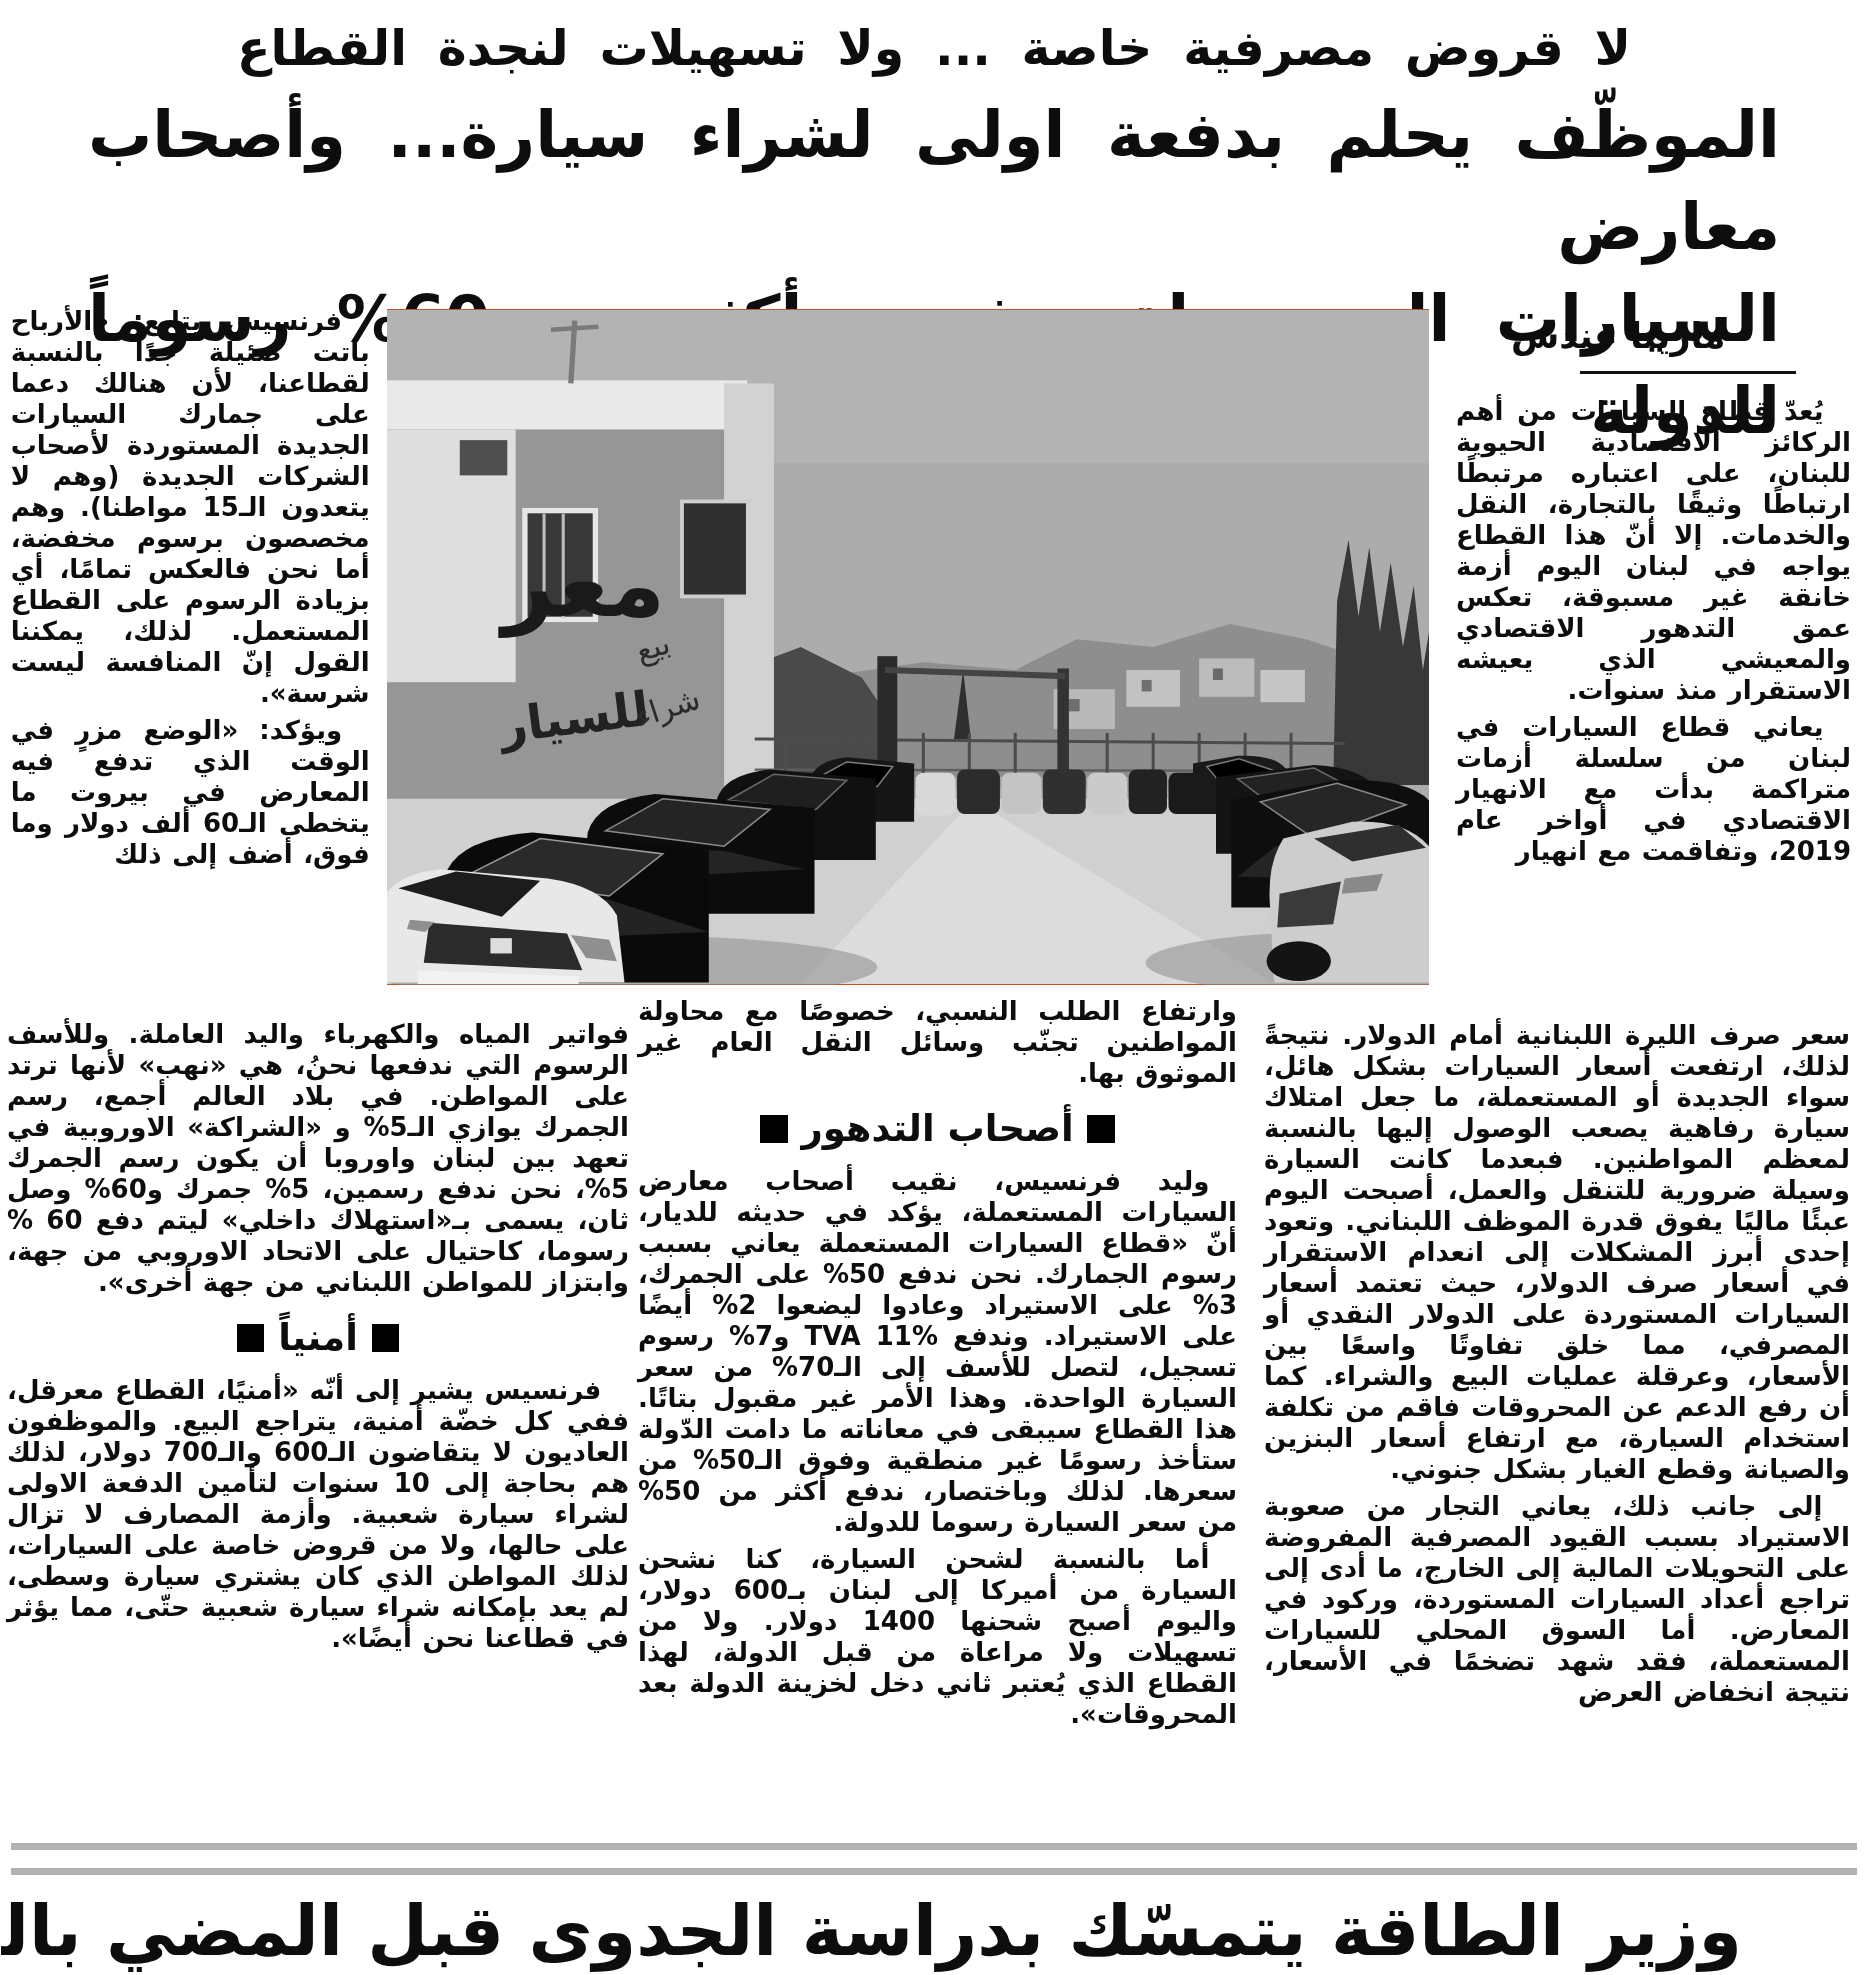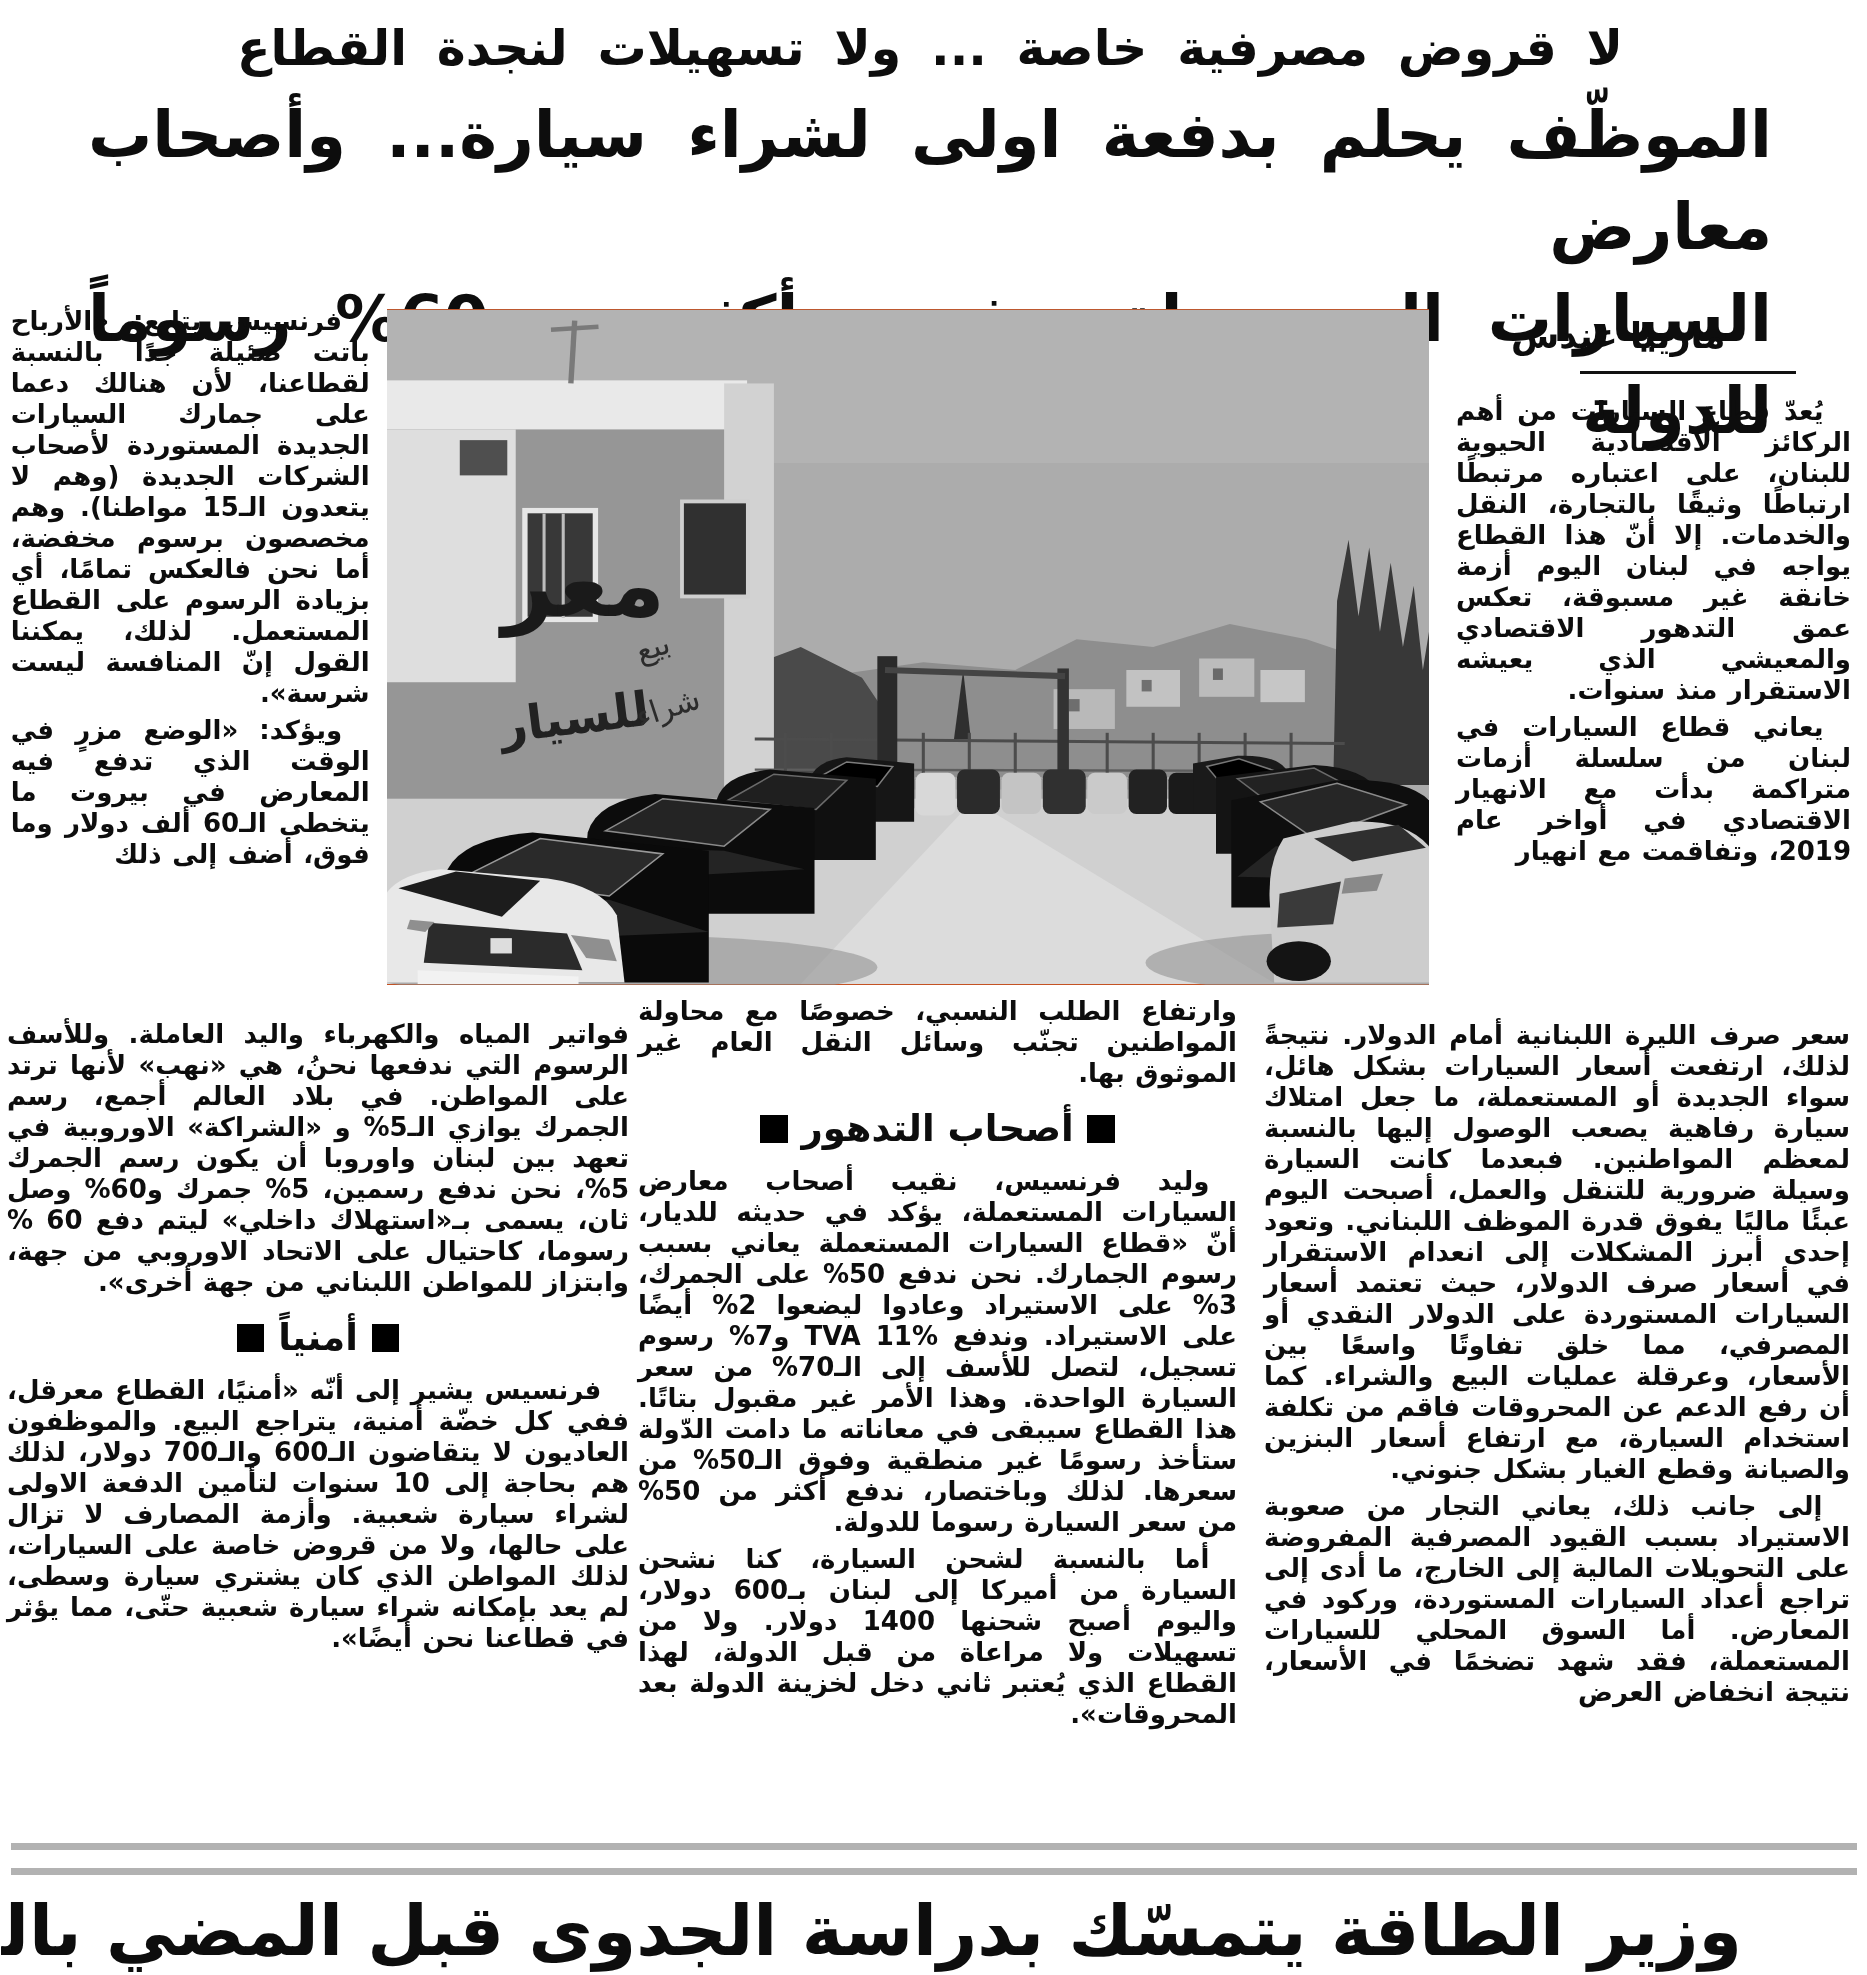--- a/index.html
+++ b/index.html
@@ -1,21 +1,21 @@
 <!DOCTYPE html>
 <html lang="ar" dir="rtl" style="font-size:12.3px"><head>
 <meta charset="utf-8">
 <style>
   html,body{margin:0;padding:0;}
   body{
     width:1868px;height:1975px;position:relative;overflow:hidden;
     background:#ffffff;color:#0d0d0d;direction:rtl;
     font-family:"DejaVu Sans",sans-serif;
   }
-  .headline-block{position:absolute;top:7.7px;left:0;right:8px;}
+  .headline-block{position:absolute;top:7.7px;left:0;right:0;}
   .head-line1{
     font-size:49px;font-weight:bold;line-height:81px;
     text-align:justify;text-align-last:justify;padding:0 237px;
   }
   .head-line23{
     font-size:64px;font-weight:bold;line-height:92px;
     text-align:justify;text-align-last:justify;padding:0 88px;
   }
   .col{position:absolute;}
   .col-right-narrow{left:1456px;top:306px;width:395px;}

